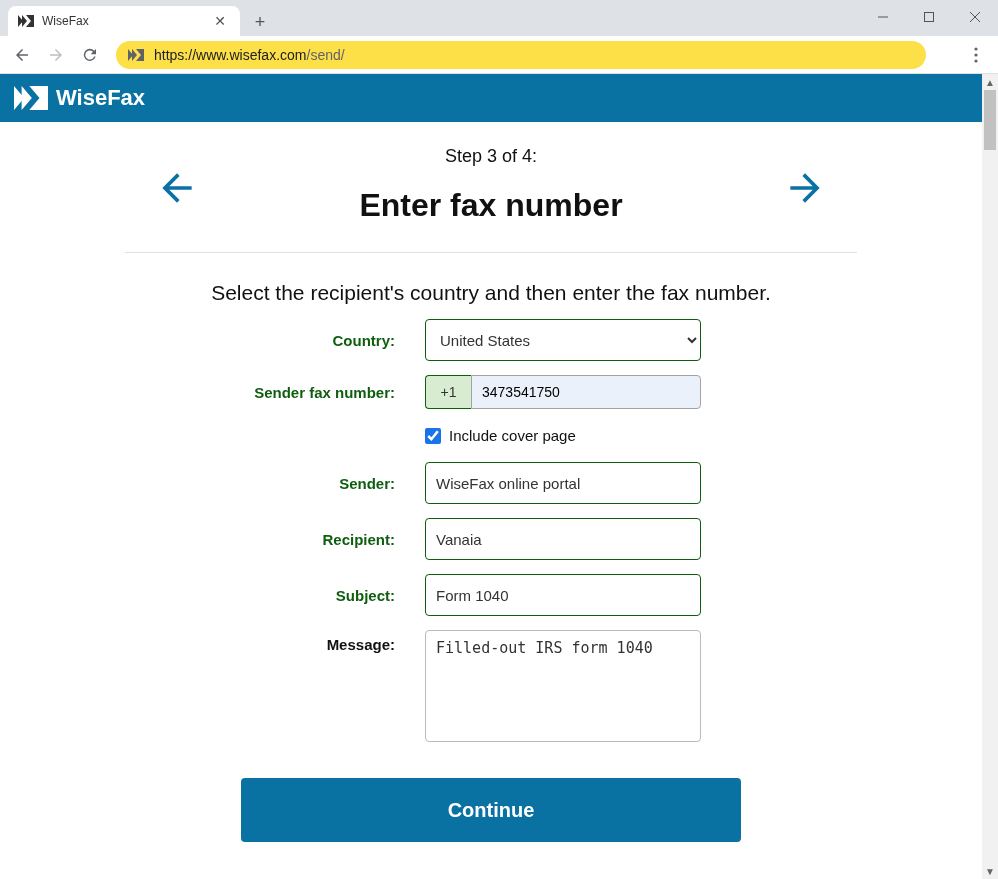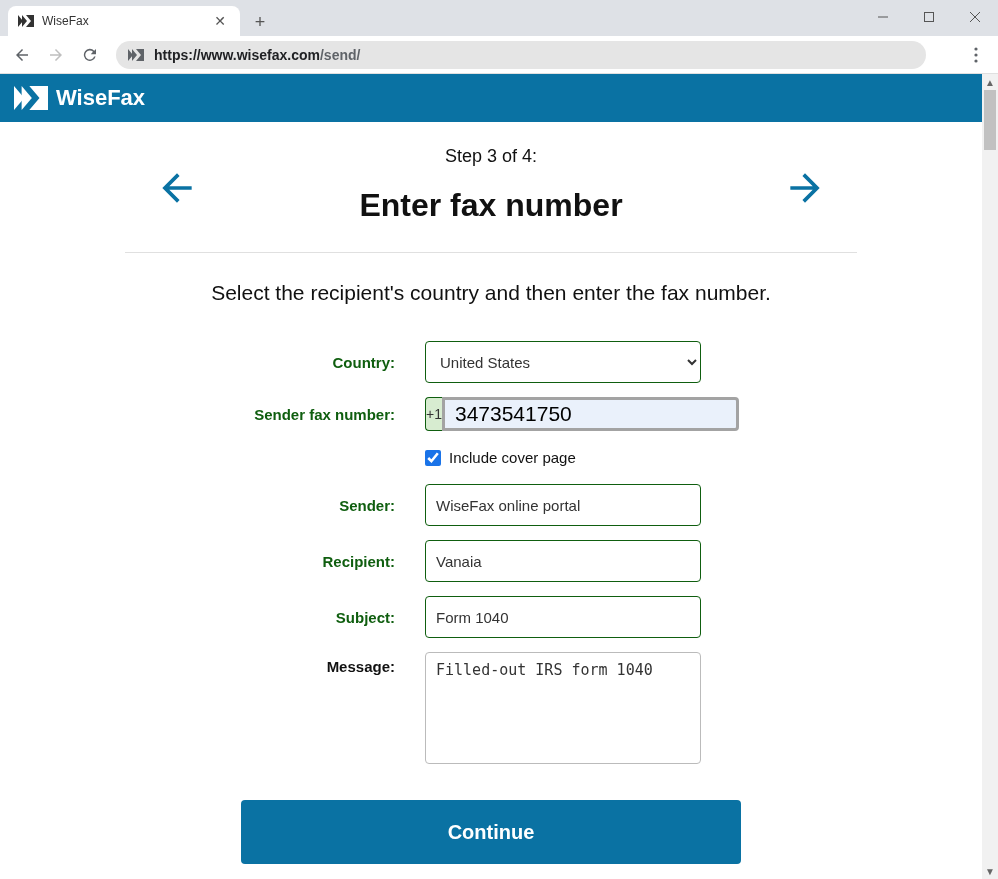--- a/index.html
+++ b/index.html
@@ -14,21 +14,21 @@
   .tab { background: #fff; height: 30px; width: 232px; border-radius: 8px 8px 0 0; display: flex; align-items: center; padding: 0 10px; font-size: 12px; color: #333; position: relative; }
   .tab .favicon { width: 16px; height: 16px; margin-right: 8px; display:flex; align-items:center; }
   .tab .tab-title { flex: 1; white-space: nowrap; overflow: hidden; }
   .tab .tab-close { font-size: 14px; color: #555; padding: 0 4px; }
   .new-tab { width: 28px; height: 28px; display: flex; align-items: center; justify-content: center; font-size: 18px; color: #555; margin-left: 6px; }
   
   
   .addr-bar { height: 38px; background: #fff; display: flex; align-items: center; padding: 0 8px; border-bottom: 1px solid #e0e0e0; gap: 6px; }
   .nav-btn { width: 28px; height: 28px; display: flex; align-items: center; justify-content: center; color: #5f6368; border-radius: 50%; }
   .nav-btn.disabled { color: #bfbfbf; }
-  .omnibox { flex: 1; height: 28px; background: #e5e5e5; border-radius: 14px; display: flex; align-items: center; padding: 0 12px; font-size: 14px; color: #202124; margin: 0 6px; max-width: 810px; font-weight: bold;}
+  .omnibox { flex: 1; height: 28px; background: #fde047; border-radius: 14px; display: flex; align-items: center; padding: 0 12px; font-size: 14px; color: #202124; margin: 0 6px; max-width: 810px;}
   .omnibox .site-icon { width:16px; margin-right: 10px; color:#5f6368; display:flex; align-items:center;}
   .omnibox .url-host { color:#202124; }
   .omnibox .url-path { color:#5f6368; }
   .menu-btn { width: 28px; height: 28px; display:flex; align-items:center; justify-content:center; color:#5f6368; margin-left:auto;}
   
   
   .viewport { position: relative; height: calc(879px - 36px - 38px); overflow: hidden; }
   .page-content { width: calc(100% - 16px); height: 100%; overflow: hidden; background:#fff;}
   .fake-scrollbar { position: absolute; right: 0; top: 0; width: 16px; height: 100%; background: #f1f1f1; }
   .fake-scrollbar .thumb { position:absolute; left:2px; right:2px; top:0; height:60px; background:#c1c1c1; }
@@ -48,35 +48,35 @@
   .step-title .light { font-weight: 700; text-align: right; }
   .step-title .bold { font-weight: 700; }
   .nav-arrow { position:absolute; top: 20px; color:#0a72a3; }
   .nav-arrow.left { left: 30px; }
   .nav-arrow.right { right: 30px; }
   .divider { width: 732px; height: 1px; background: #e0e0e0; margin: 28px auto 0; }
   
   .instruction { text-align:center; font-size: 21px; color:#111; margin-top: 28px; }
   
   
-  .form { width: 732px; margin: 36px auto 0; }
+  .form { width: 732px; margin: 14px auto 0; }
   .row { display:flex; align-items:center; margin-bottom: 14px; }
   .row.top { align-items:flex-start; }
   .label { width: 300px; text-align:right; padding-right: 30px; font-size: 15px; font-weight:700; color:#0f5e0f; }
   .label.black { color:#111; }
   select.ctrl, input.ctrl, textarea.ctrl {
     width: 276px; height: 42px; border: 1px solid #0f5e0f; border-radius: 4px;
     font-size: 15px; padding: 0 10px; background:#fff; color:#333;
   }
   select.ctrl { appearance: auto; }
   textarea.ctrl { height: 112px; padding: 8px 10px; resize:none; border-color:#bbb; }
   
   .fax-group { display:flex; width:276px; }
   .prefix { width: 46px; height: 34px; border:1px solid #0f5e0f; border-right:none; border-radius:4px 0 0 4px; background:#d7ecd0; display:flex; align-items:center; justify-content:center; font-size:14px; color:#333;}
-  .fax-input { flex:1; height:34px; border:3px solid #a3a3a3; border-radius:0 4px 4px 0; background:#eaf1fb; font-size:21px; padding:0 10px; }
+  .fax-input { flex:1; height:34px; border:1px solid #a3a3a3; border-radius:0 4px 4px 0; background:#eaf1fb; font-size:14px; padding:0 10px; }
   
   .checkbox-row { margin: 18px 0 18px 300px; display:flex; align-items:center; font-size:15px; color:#111;}
   .checkbox-row input { width:16px; height:16px; margin-right:8px; accent-color:#1a73e8;}
   
   .continue-wrap { text-align:center; margin-top: 36px; }
   .continue-btn { width: 500px; height: 64px; background:#0a72a3; color:#fff; font-size:20px; font-weight:700; border:none; border-radius:4px; cursor:pointer;}
 </style>
 </head>
 <body>
 

